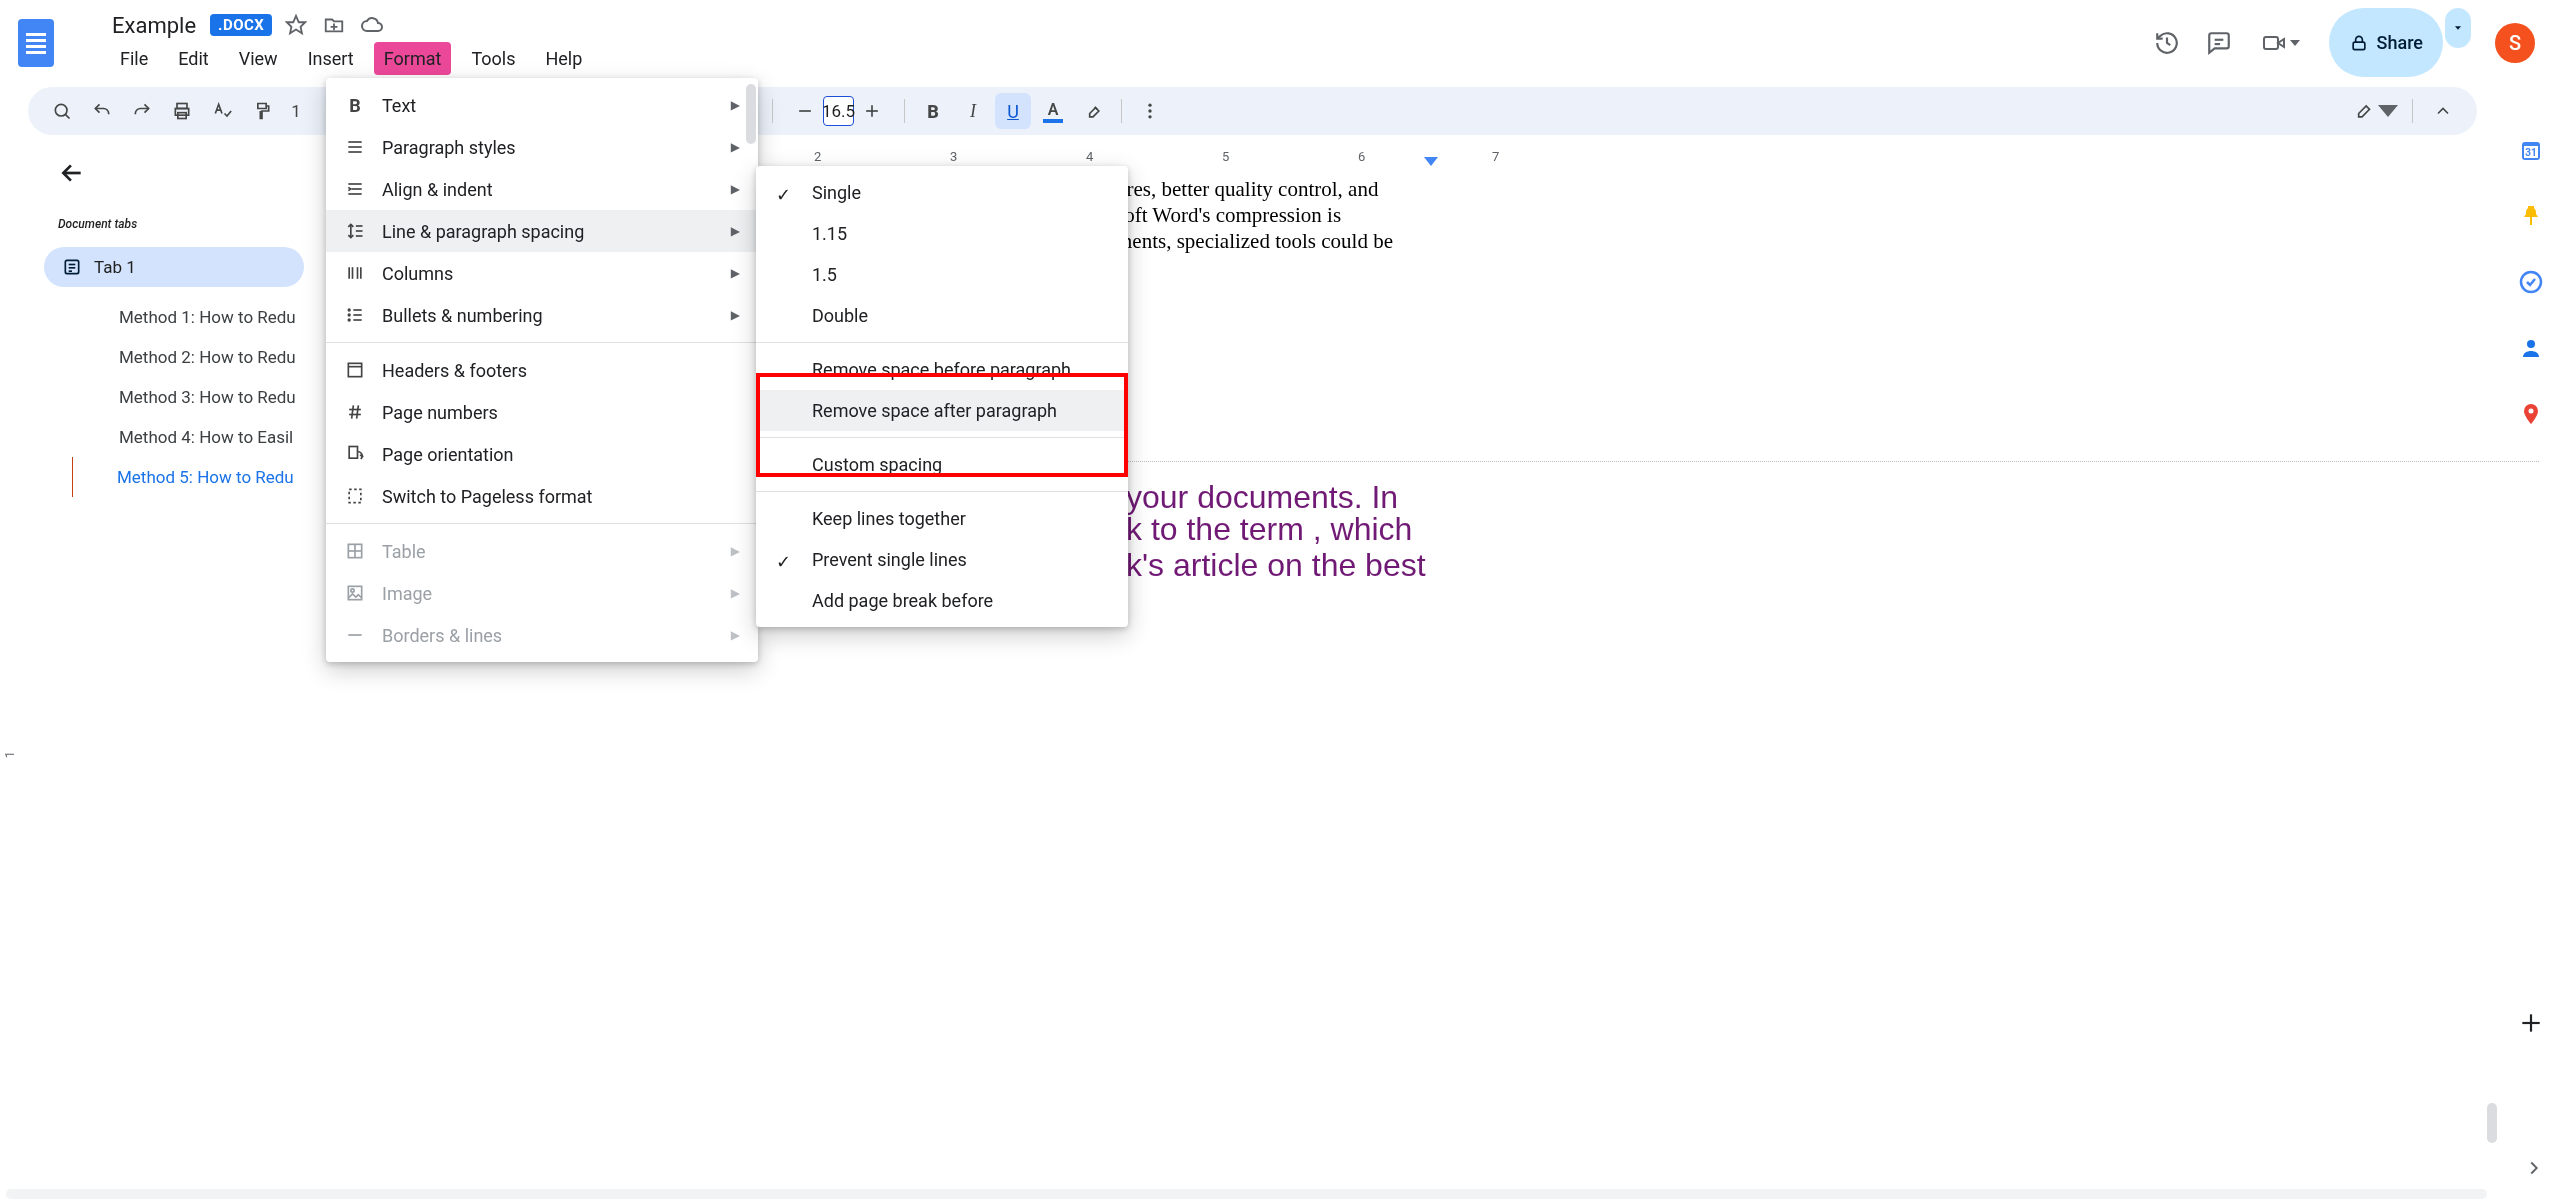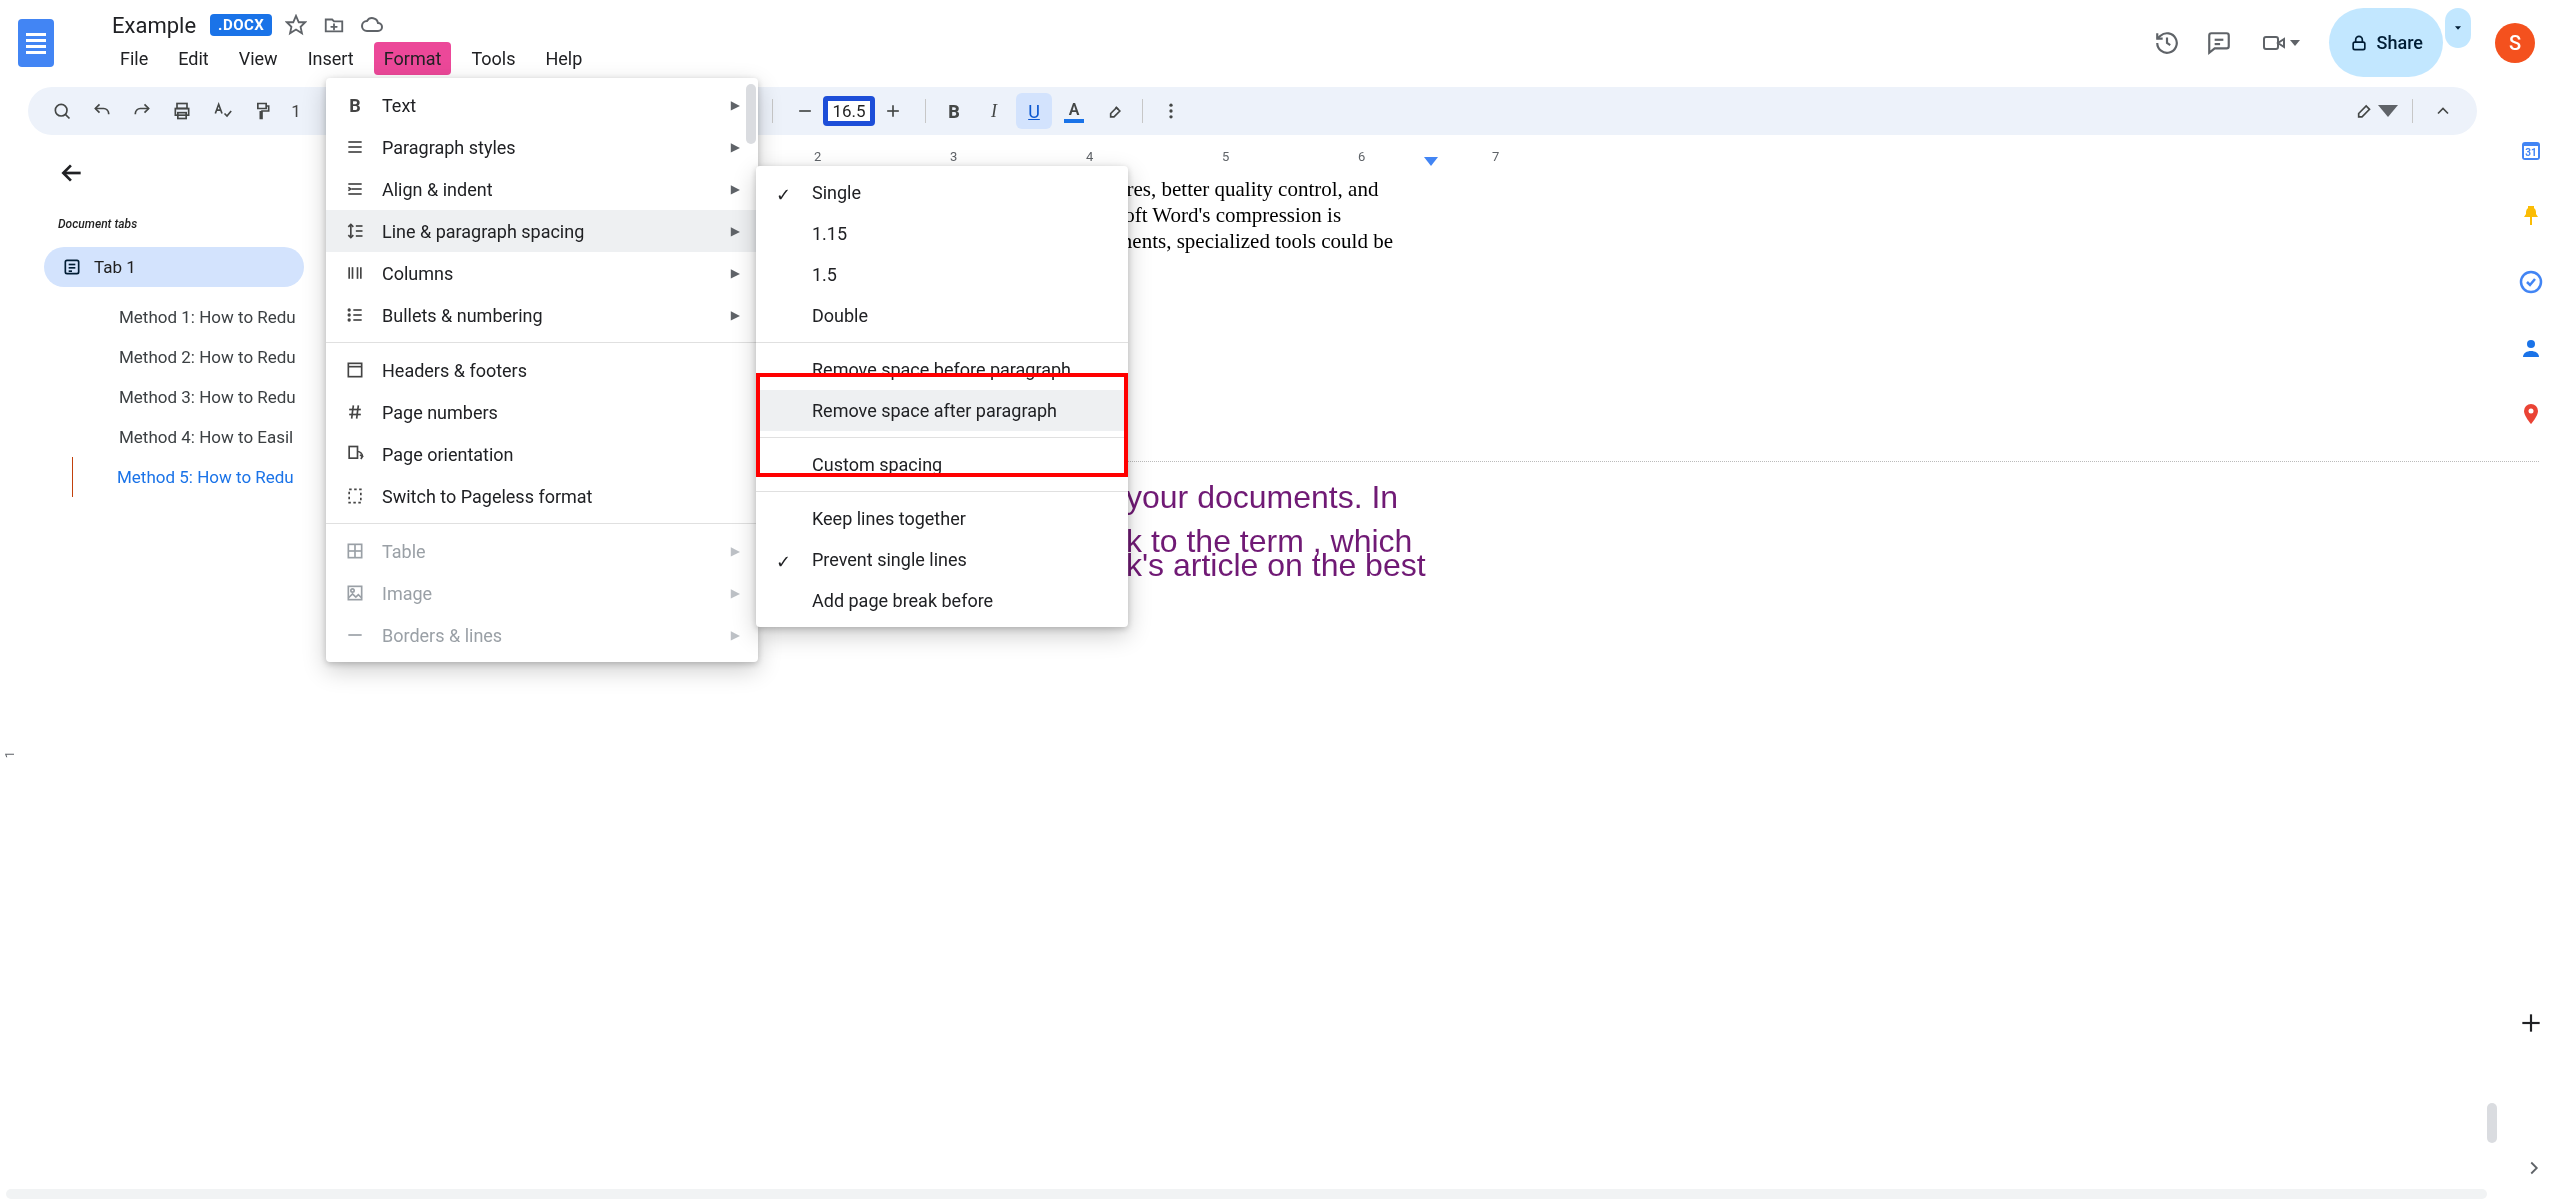--- a/index.html
+++ b/index.html
@@ -85,22 +85,22 @@
     width:36px;height:36px;display:flex;align-items:center;justify-content:center;
     color:#444746;border-radius:6px;cursor:pointer;
   }
   .tb-btn.active{ background:#d3e3fd; color:#0b57d0;}
   .tb-btn svg{width:20px;height:20px;}
   .font-size-box {
     display:flex;align-items:center;gap:0;
     margin:0 4px;
   }
   .fs-input {
-    border:5px solid #1d4ed8;border-radius:4px;
-    width:52px;height:30px;display:flex;align-items:center;justify-content:center;
+    border:1px solid #1d4ed8;border-radius:4px;
+    width:31px;height:30px;display:flex;align-items:center;justify-content:center;
     font-size:17px;background:#fff;
   }
   .tb-right { margin-left:auto; display:flex; align-items:center; gap:6px;}
   .tb-sep{width:1px;height:24px;background:#c7c7c7;margin:0 6px;}
   
   .main {
     display:flex; height: calc(100vh - 134px);
     position:relative;
   }
   .leftpanel {
@@ -440,21 +440,21 @@
       <span class="ruler-tick" style="left:896px">5</span>
       <span class="ruler-tick" style="left:1032px">6</span>
       <span class="ruler-tick" style="left:1166px">7</span>
       <div class="indent-marker" style="left:1098px"></div>
     </div>
     <div style="position:absolute;left:0;top:318px;right:20px;border-top:1px dotted #bbb"></div>
     <div class="doc-text" style="left:790px;top:34px">ures, better quality control, and</div>
     <div class="doc-text" style="left:790px;top:60px">soft Word's compression is</div>
     <div class="doc-text" style="left:790px;top:86px">ments, specialized tools could be</div>
     <div class="doc-heading" style="left:800px;top:336px"> your documents. In</div>
-    <div class="doc-heading" style="left:800px;top:380px">k to the term , which</div>
+    <div class="doc-heading" style="left:800px;top:368px">k to the term , which</div>
     <div class="doc-heading" style="left:800px;top:404px">k's article on the best</div>
   </div>
 </div>
 
 <div class="sidestrip">
   <div class="side-ico">
     <svg viewBox="0 0 24 24" width="24" height="24">
         <rect x="3" y="4" width="18" height="18" rx="3" fill="#4285f4"></rect>
         <rect x="5" y="8" width="14" height="12" fill="#fff"></rect>
         <text x="12" y="18" text-anchor="middle" font-size="10" fill="#4285f4" font-weight="700">31</text>

